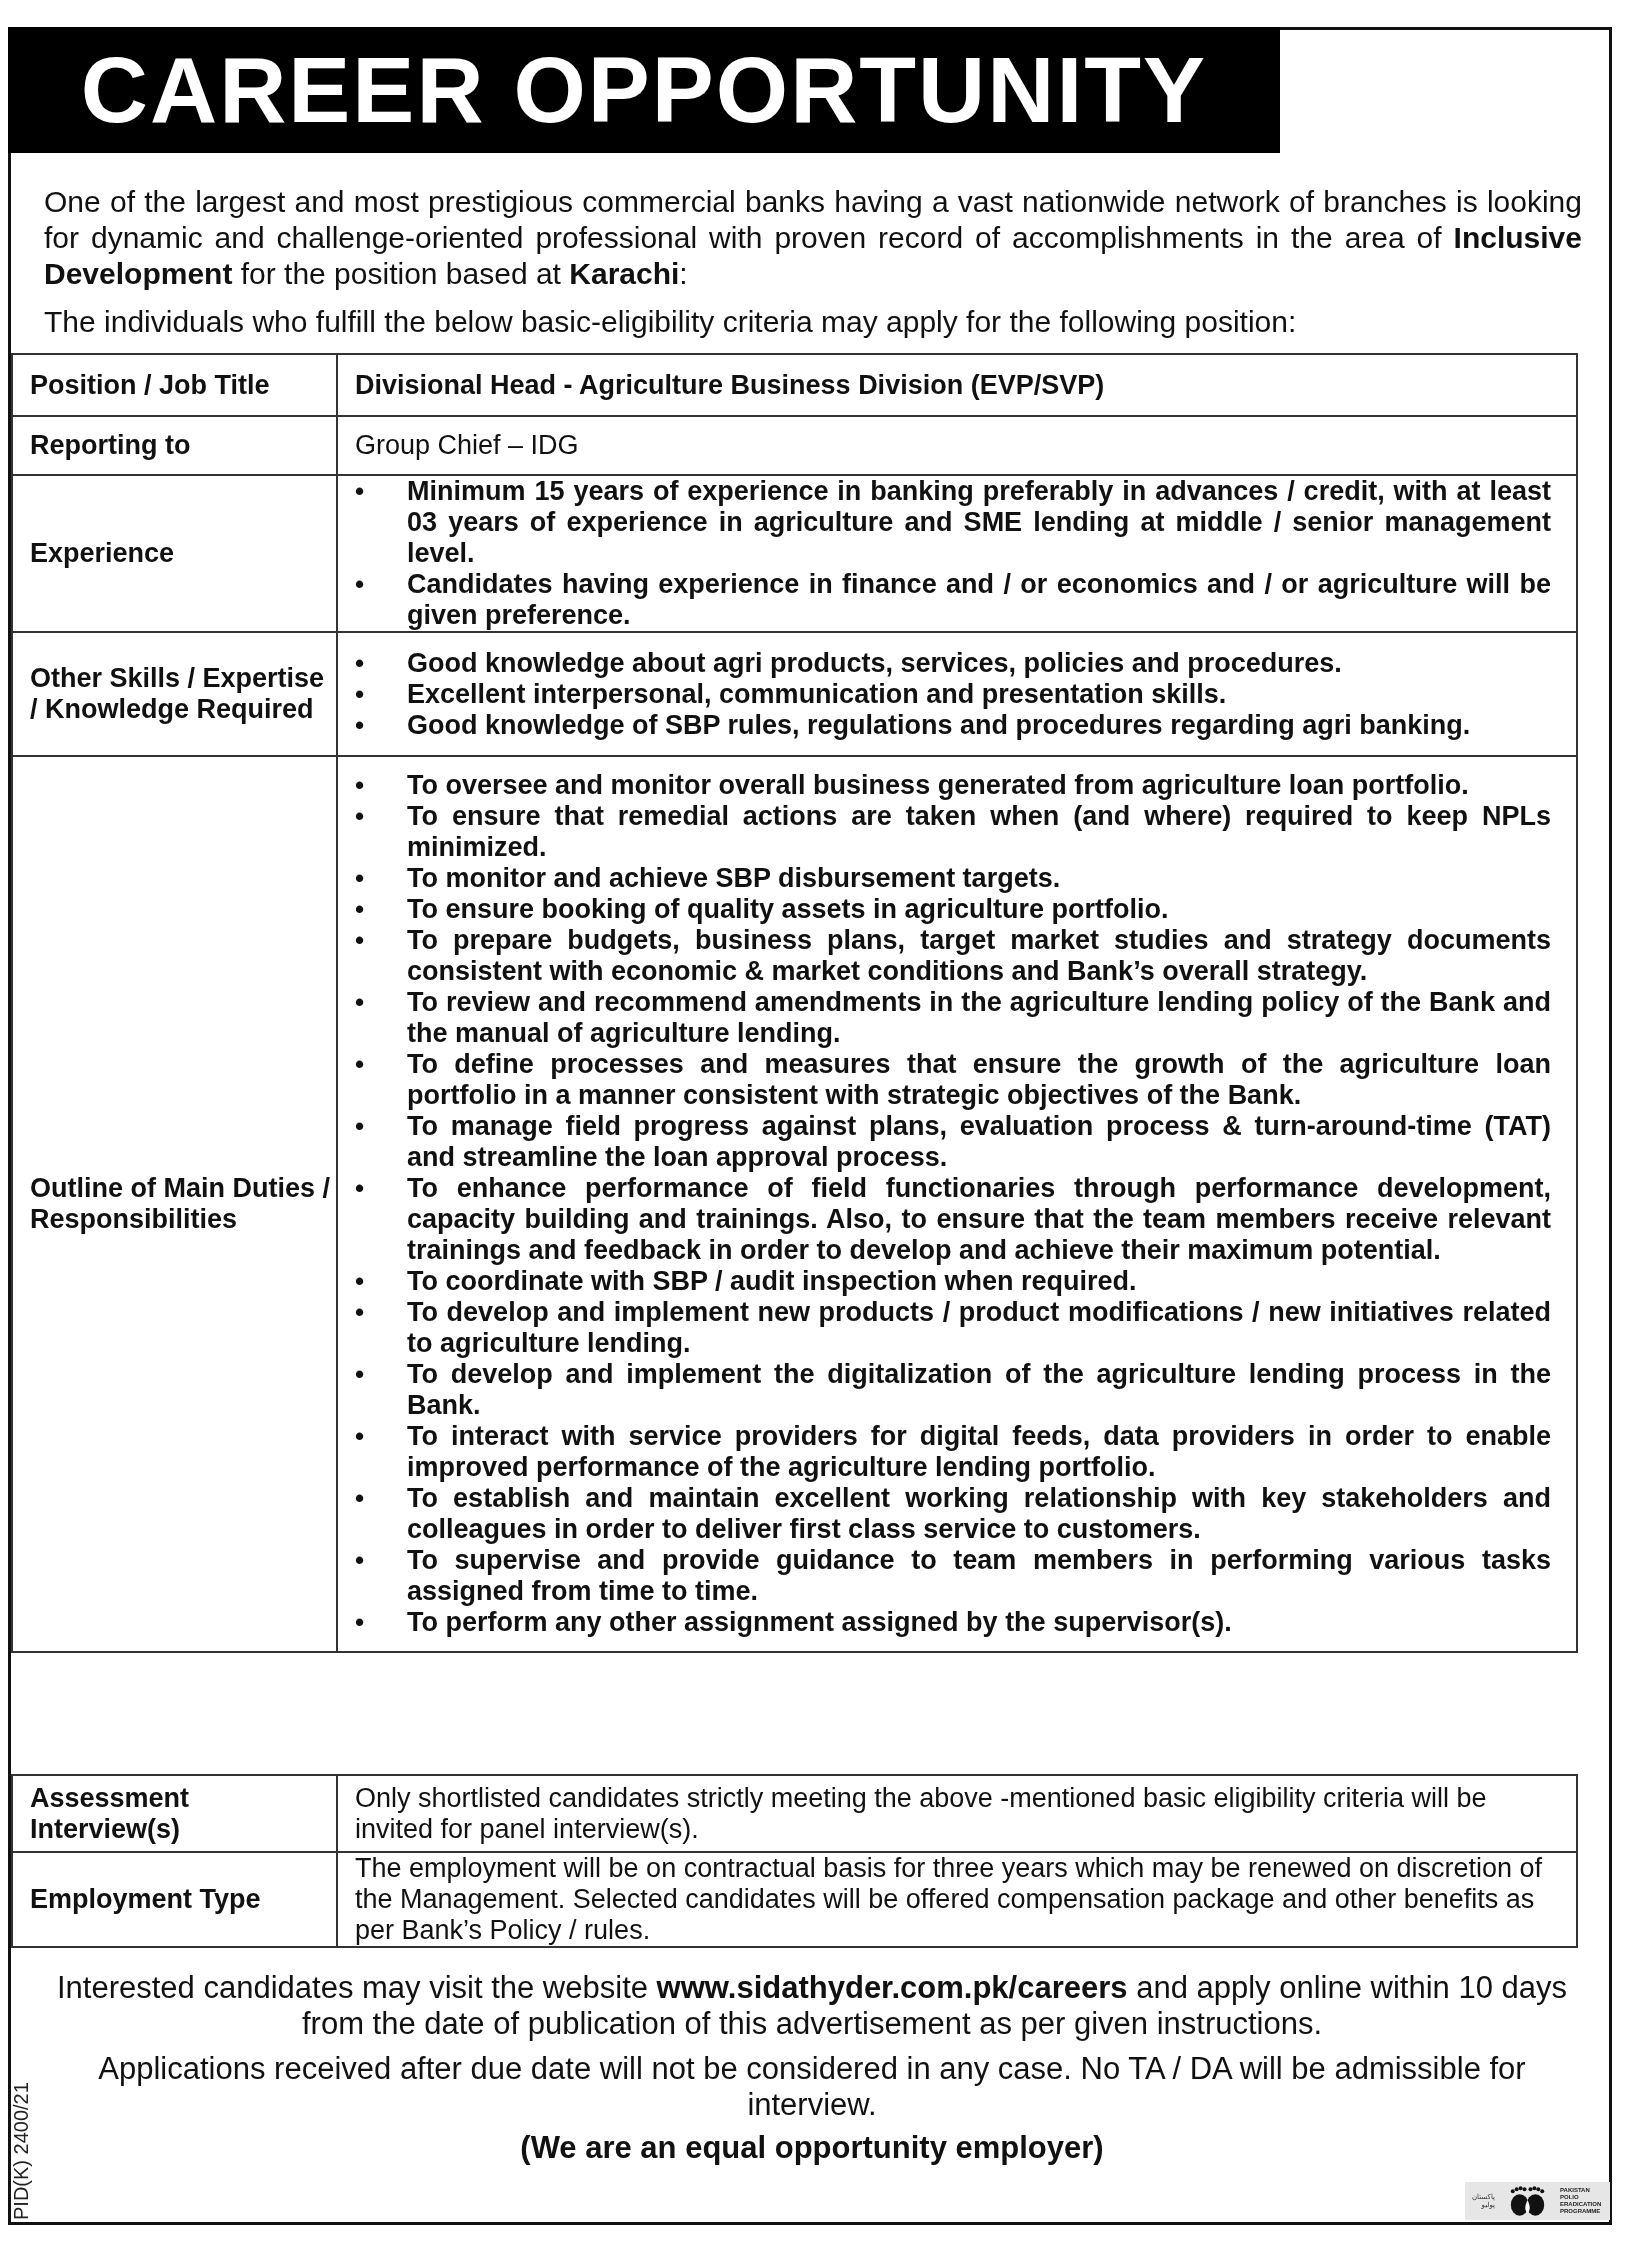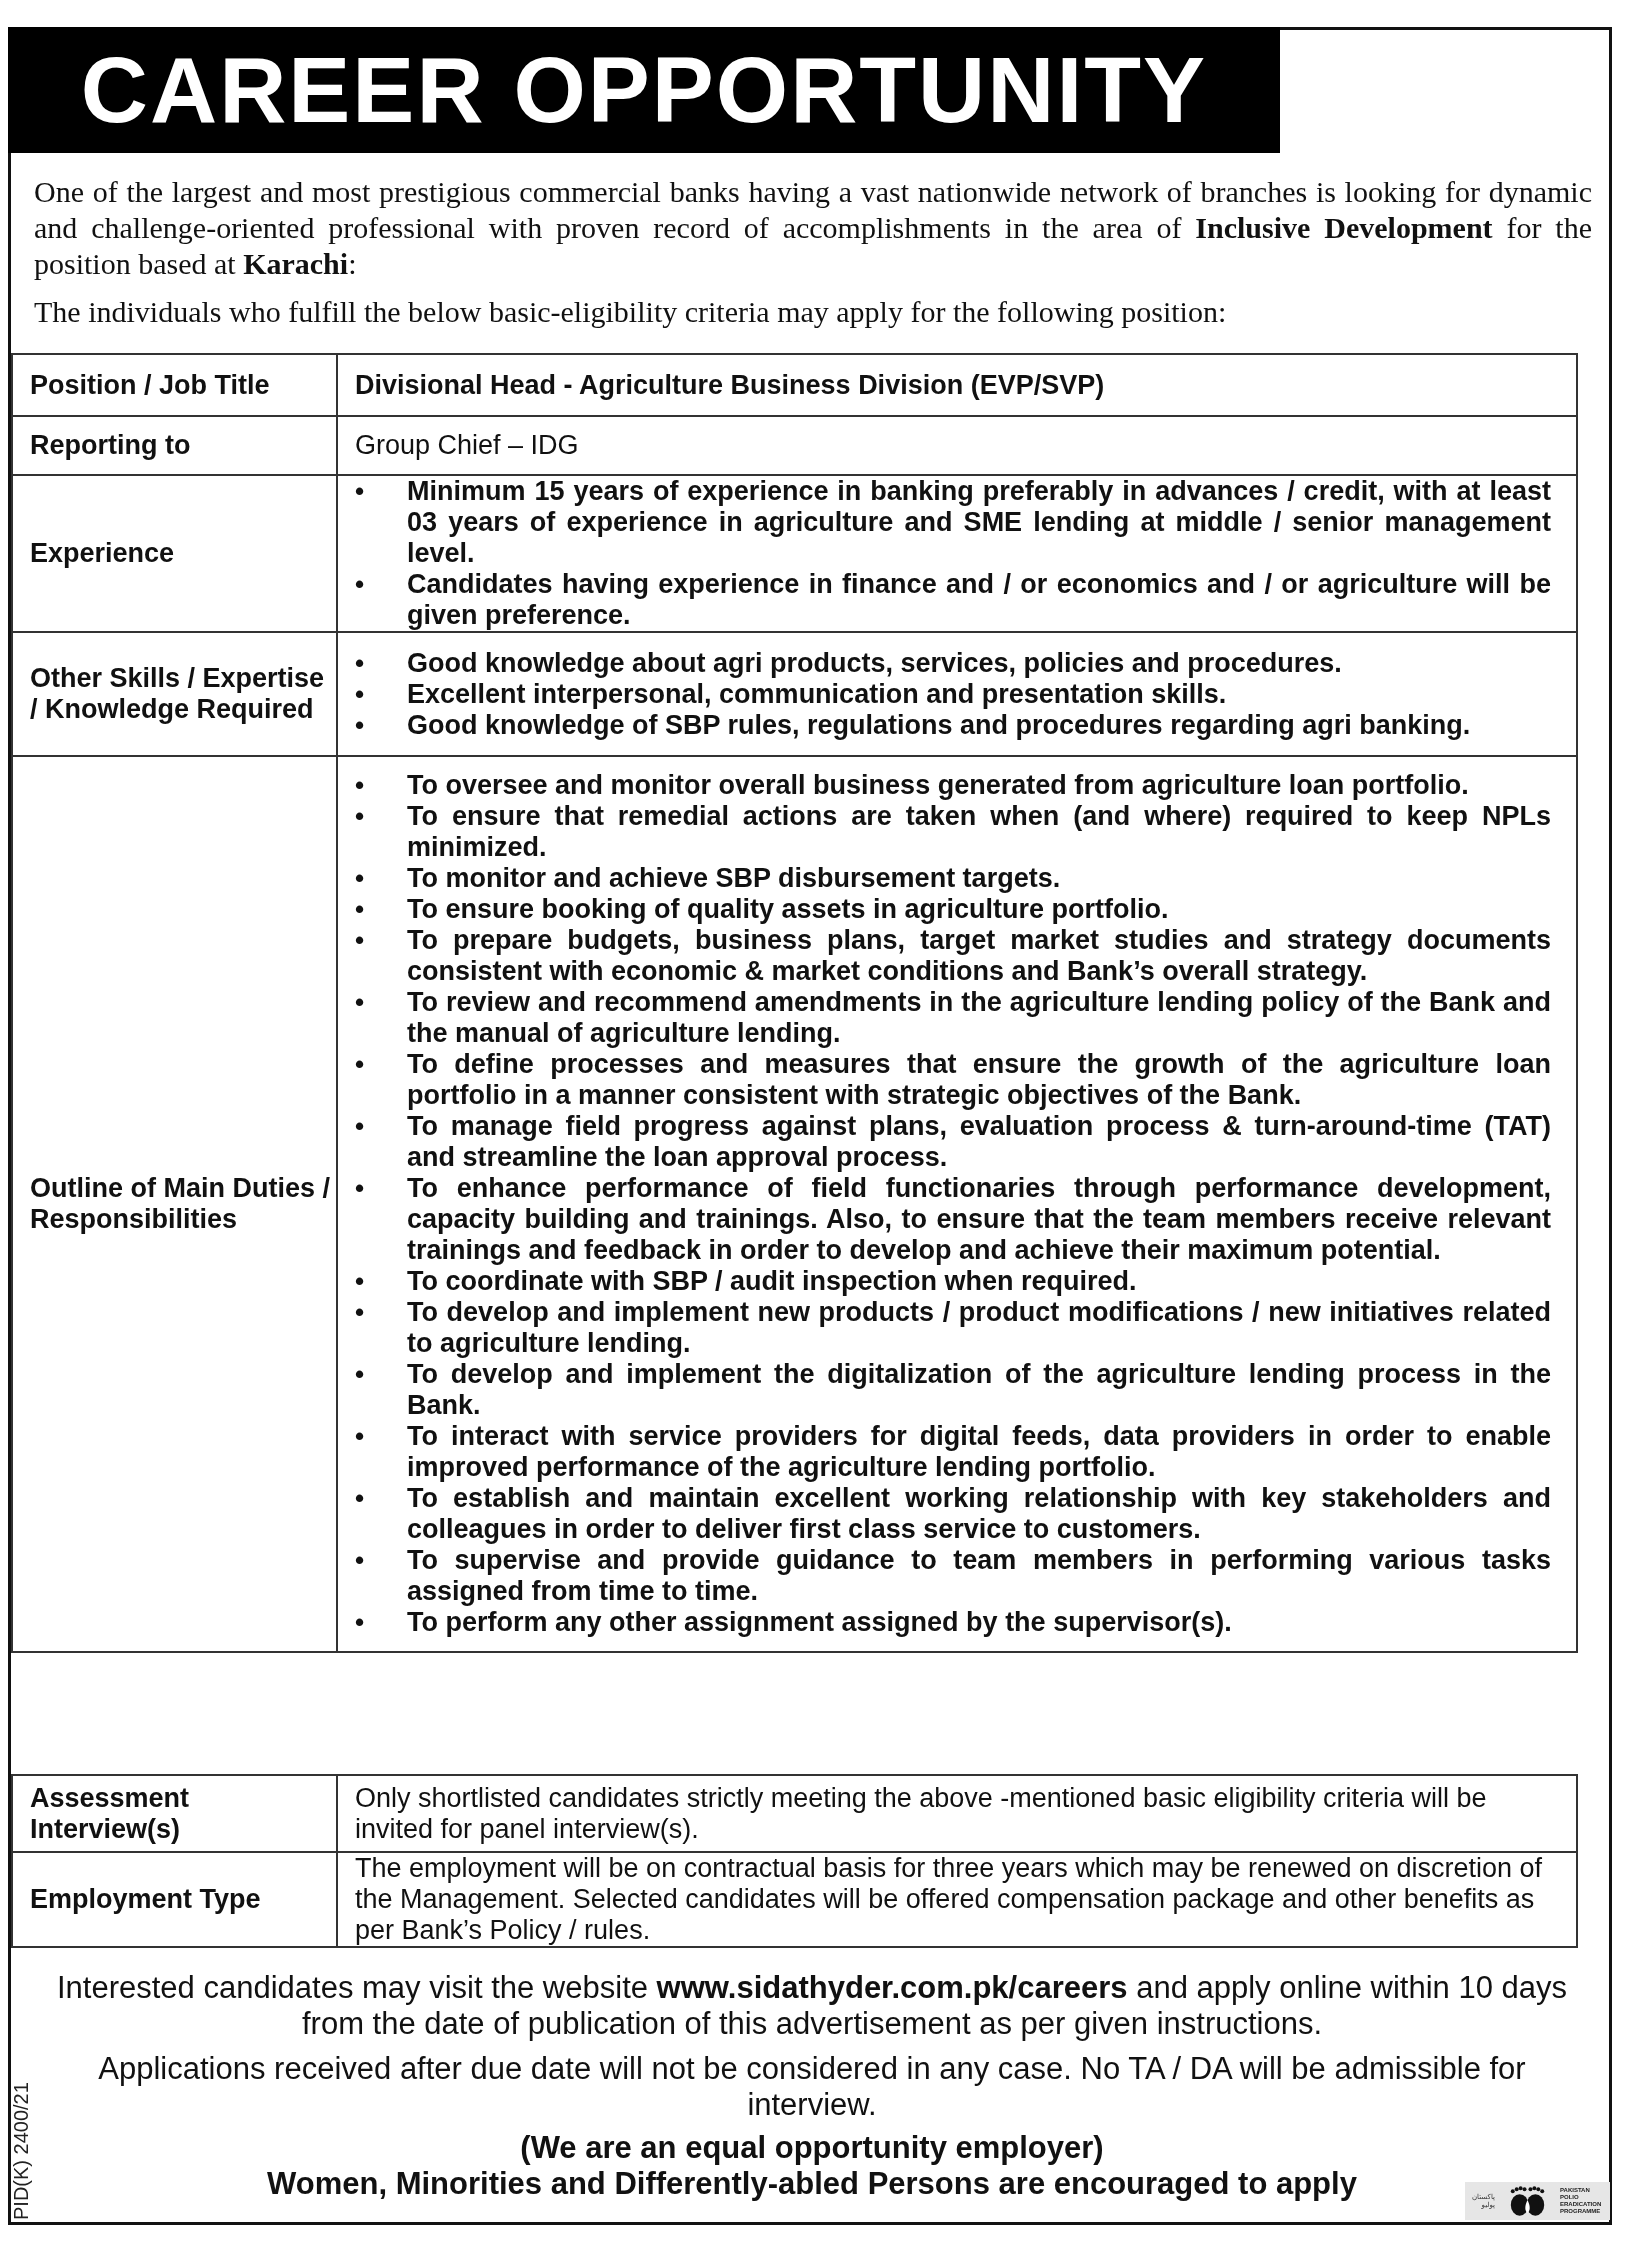--- a/index.html
+++ b/index.html
@@ -5,21 +5,21 @@
   html, body { margin: 0; padding: 0; background: #ffffff; }
   body { width: 1626px; height: 2259px; position: relative; overflow: hidden;
          font-family: "Liberation Sans", sans-serif; color: #111; }
   .frame { position: absolute; left: 8px; top: 27px; width: 1604px; height: 2198px;
            border: 3px solid #111; box-sizing: border-box; }
   .header-bar { position: absolute; left: 8px; top: 27px; width: 1272px; height: 126px;
                 background: #000; color: #fff; display: flex; align-items: center; justify-content: center; }
   .header-bar h1 { margin: 0; font-size: 93px; font-weight: 700; letter-spacing: 2px; line-height: 1; }
   .intro { position: absolute; left: 32px; top: 172px; width: 1562px; font-size: 30px; line-height: 36px;
            text-align: justify; text-align-last: left; }
-  .intro p { margin: 2px; font-family: Liberation Serif, serif; }
+  .intro p { margin: 12px; }
   .intro p.lead { text-align: justify; }
   .intro p.sub { margin-top: 12px; }
   b { font-weight: 700; }
 
   table.grid { position: absolute; left: 11px; width: 1567px; border-collapse: collapse; table-layout: fixed; }
   table.grid td { border: 2px solid #333; vertical-align: middle; padding: 0; }
   table.grid td.lbl { width: 306px; padding-left: 17px; font-weight: 700; font-size: 27px; line-height: 31px; }
   table.grid td.val { font-size: 27px; line-height: 31px; padding-left: 17px; padding-right: 25px; }
   table.grid td.val.bold { font-weight: 700; }
   #t1 { top: 353px; }
@@ -128,21 +128,20 @@
     <td class="lbl">Employment Type</td>
     <td class="val">The employment will be on contractual basis for three years which may be renewed on discretion of the Management. Selected candidates will be offered compensation package and other benefits as per Bank’s Policy / rules.</td>
   </tr>
 </tbody>
   </table>
 
 <div class="footer f1"><span>Interested candidates may visit the website </span><b>www.sidathyder.com.pk/careers</b><span> and apply online within 10 days from the date of publication of this advertisement as per given instructions.</span></div>
 <div class="footer f2">Applications received after due date will not be considered in any case. No TA / DA will be admissible for interview.</div>
 <div class="footer f3">
   <div>(We are an equal opportunity employer)</div>
-  <div>Women, Minorities and Differently-abled Persons are encouraged to apply</div>
 </div>
 
 <div class="pid">PID(K) 2400/21</div>
 
 <div class="logo">
   <div class="urdu">پاکستان پولیو</div>
   <svg class="feet" viewBox="0 0 56 34">
     <ellipse cx="20" cy="21" rx="9" ry="11" fill="#111"></ellipse>
     <ellipse cx="36" cy="21" rx="9" ry="11" fill="#111"></ellipse>
     <circle cx="13" cy="7" r="2" fill="#111"></circle>

